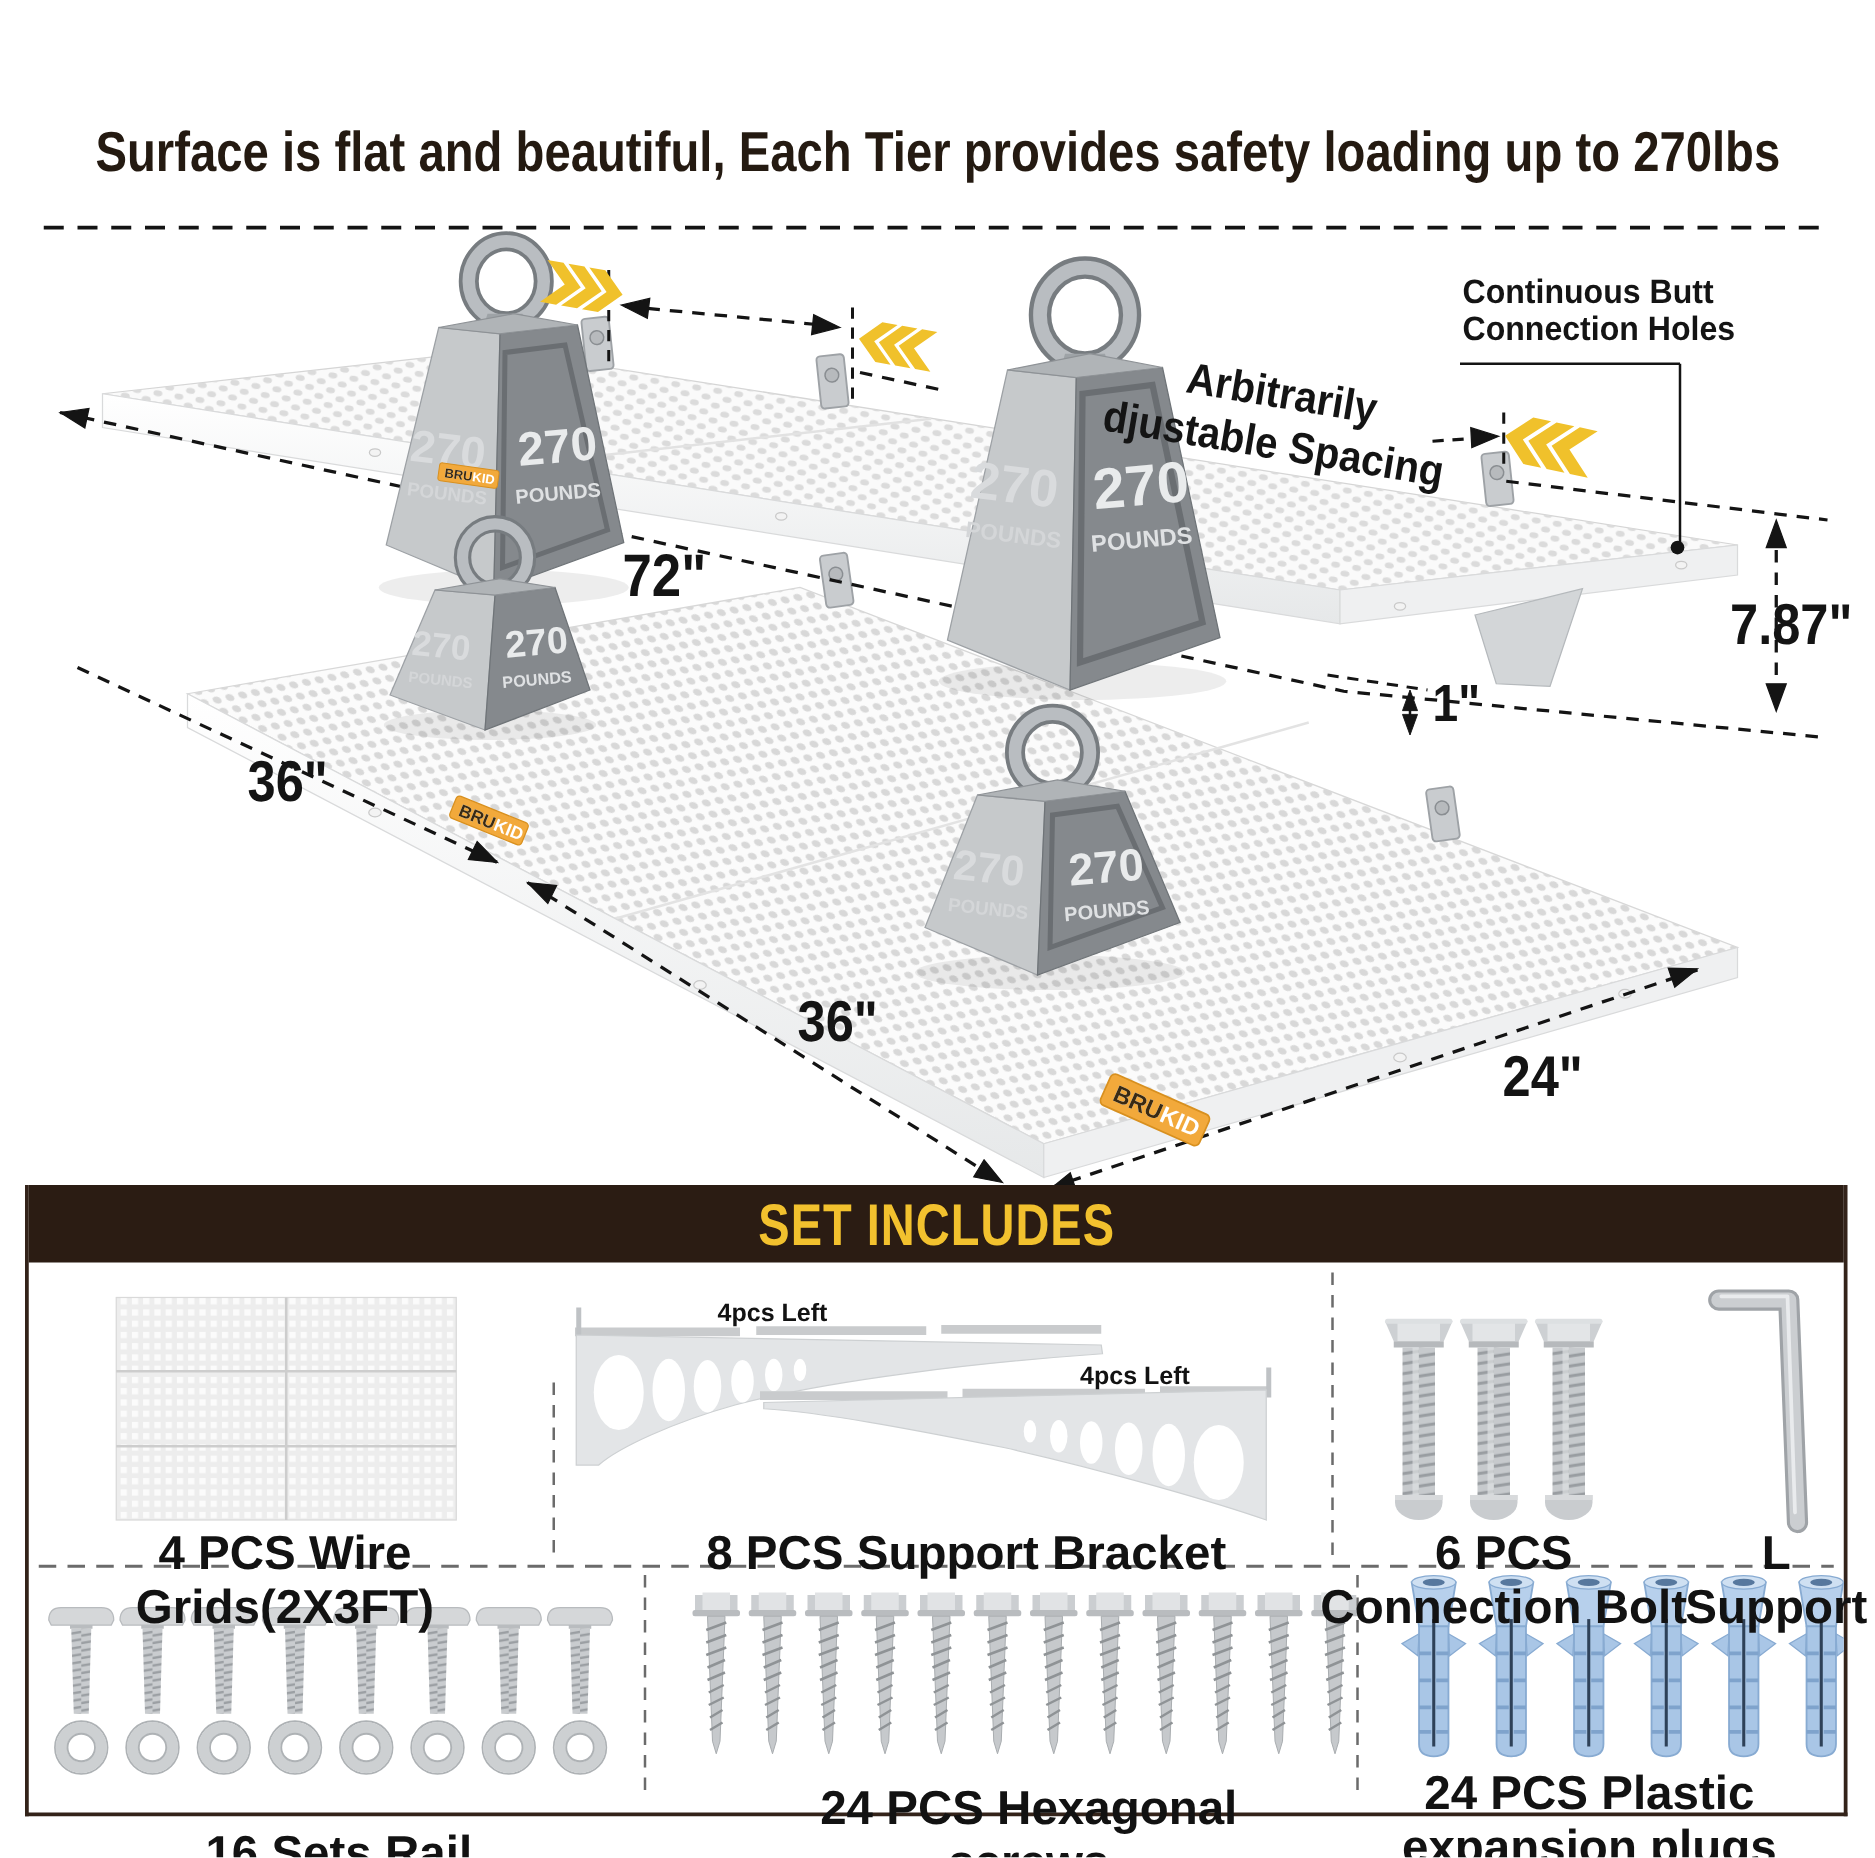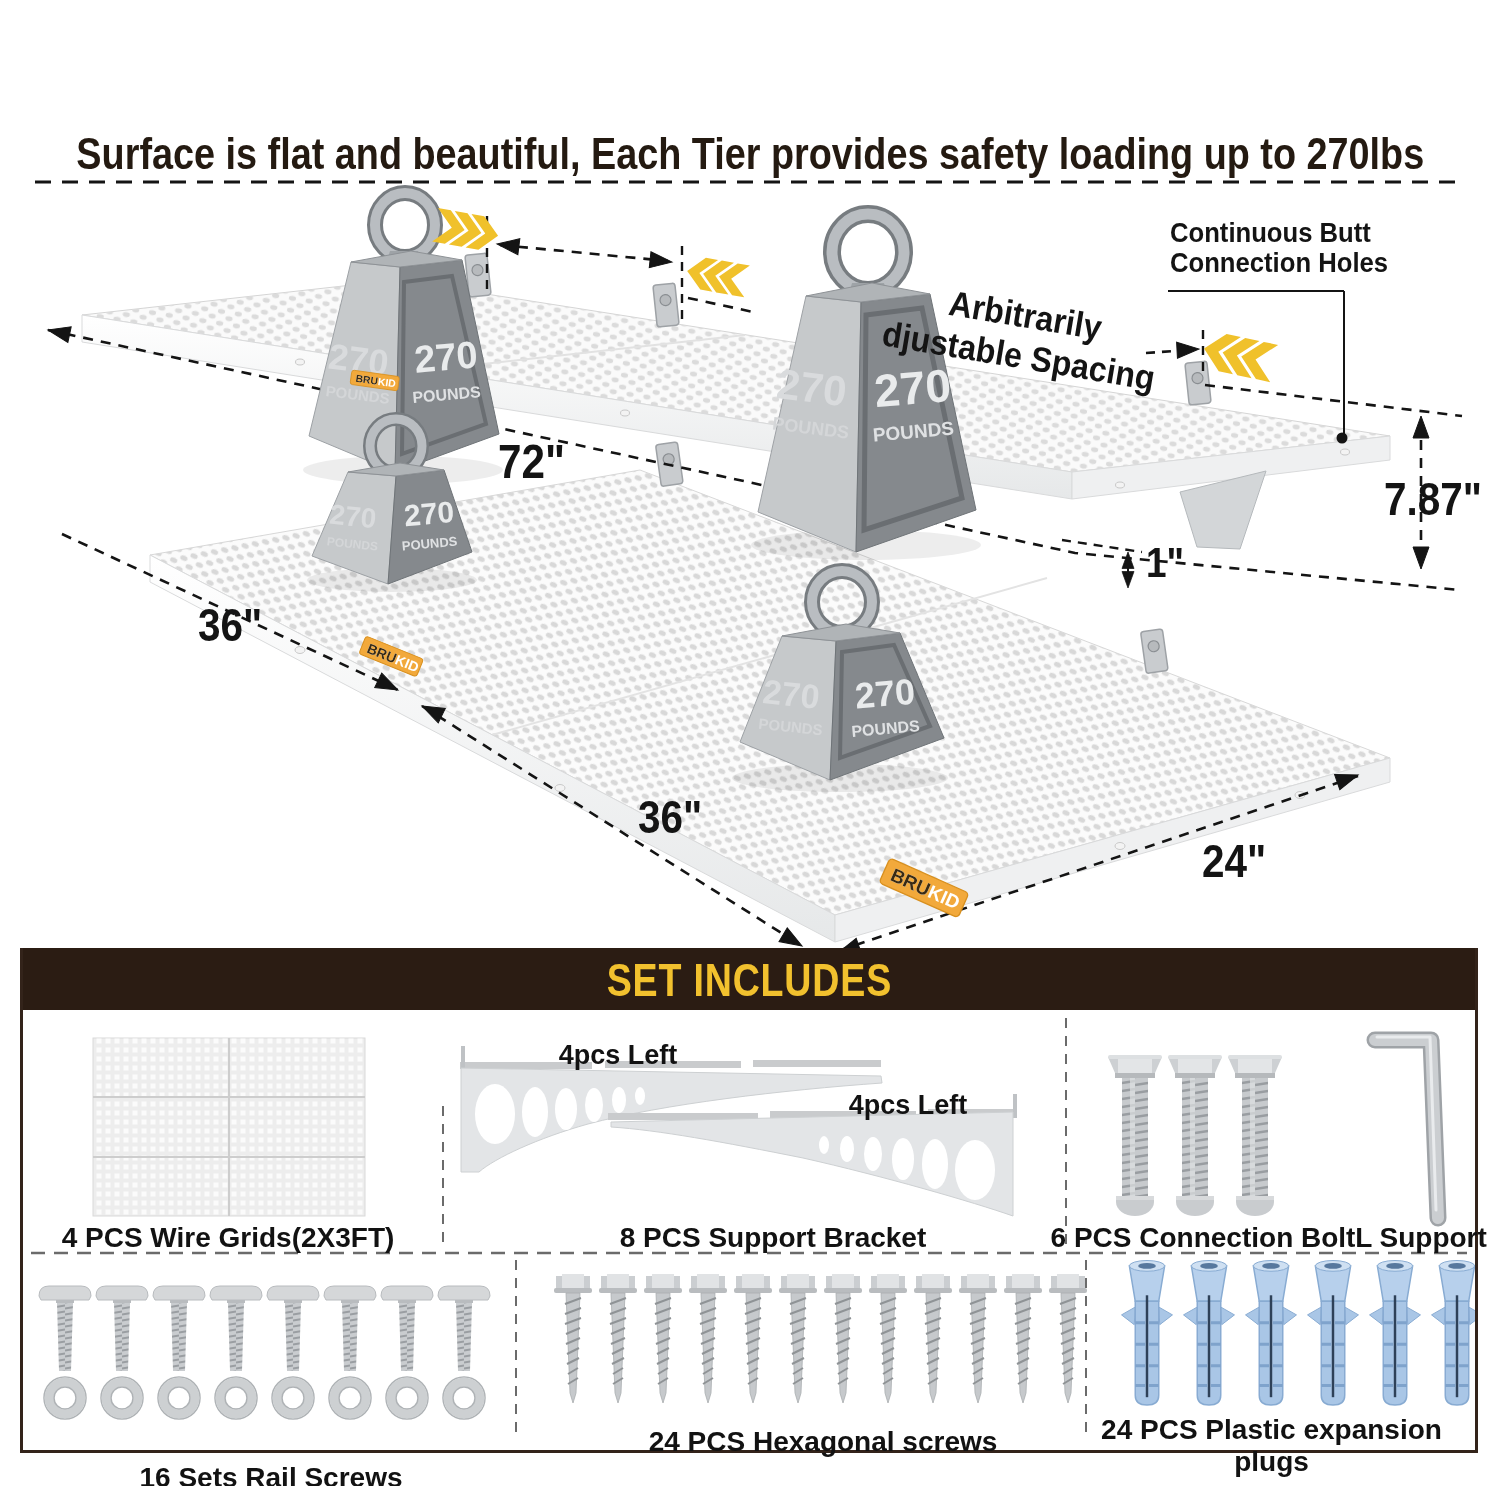--- a/index.html
+++ b/index.html
@@ -4,21 +4,21 @@
 <style>
   html,body{margin:0;padding:0;background:#fff;}
   .page{position:relative;width:1500px;height:1486px;background:#fff;overflow:hidden;
         font-family:"Liberation Sans",sans-serif;}
   
   .banner{position:absolute;left:0;top:0;width:1500px;height:96px;background:#EEB62B;
           display:flex;align-items:center;justify-content:center;}
   .banner .t{font-size:57px;font-weight:bold;color:#241A11;white-space:nowrap;
              transform:scaleX(.78);letter-spacing:-1px;}
   .subtitle{position:absolute;left:0;top:96px;width:1500px;height:84px;display:flex;
-            align-items:flex-end;justify-content:center;}
+            align-items:flex-start;justify-content:center;}
   .subtitle .t{font-size:45px;font-weight:bold;color:#241A11;white-space:nowrap;
                transform:scaleX(.84);}
   
   .diagram{position:absolute;left:0;top:180px;width:1500px;height:798px;}
   .diagram svg{position:absolute;left:0;top:0;}
   .lbl{position:absolute;font-weight:bold;color:#141414;line-height:1;}
   .dim{transform:scaleX(.88);transform-origin:left top;white-space:nowrap;}
   .cb{left:1170px;top:38px;font-size:27px;line-height:1.12;transform:scaleX(.95);
       transform-origin:left top;white-space:nowrap;}
   .arb{left:893px;top:92px;text-align:center;font-size:35px;line-height:1.18;
@@ -29,22 +29,22 @@
   .d36a{left:198px;top:422px;font-size:46px;}
   .d36b{left:638px;top:614px;font-size:46px;}
   .d24{left:1202px;top:658px;font-size:46px;}
   
   .set{position:absolute;left:20px;top:948px;width:1458px;height:505px;background:#fff;
        border:3px solid #33231A;border-top:none;box-sizing:border-box;}
   .set-bar{height:62px;background:#2B1C13;display:flex;align-items:center;justify-content:center;}
   .set-bar .t{font-size:47px;font-weight:bold;color:#F2C12E;white-space:nowrap;
               transform:scaleX(.8);letter-spacing:1px;}
   .set-content{position:relative;width:1452px;height:438px;}
-  .cap{position:absolute;font-weight:bold;color:#121212;text-align:center;font-size:28px;}
-  .small-cap{font-size:27px;}
+  .cap{position:absolute;font-weight:bold;color:#121212;text-align:center;font-size:38px;}
+  .small-cap{font-size:20px;}
 </style>
 </head>
 <body>
 
 <div class="page">
 
   <div class="subtitle">
     <div class="t">Surface is flat and beautiful, Each Tier provides safety loading up to 270lbs</div>
   </div>
 

